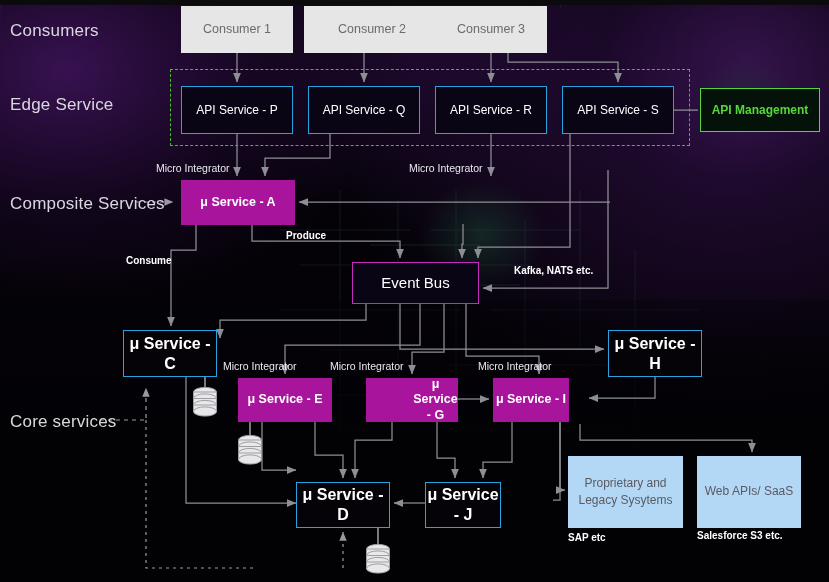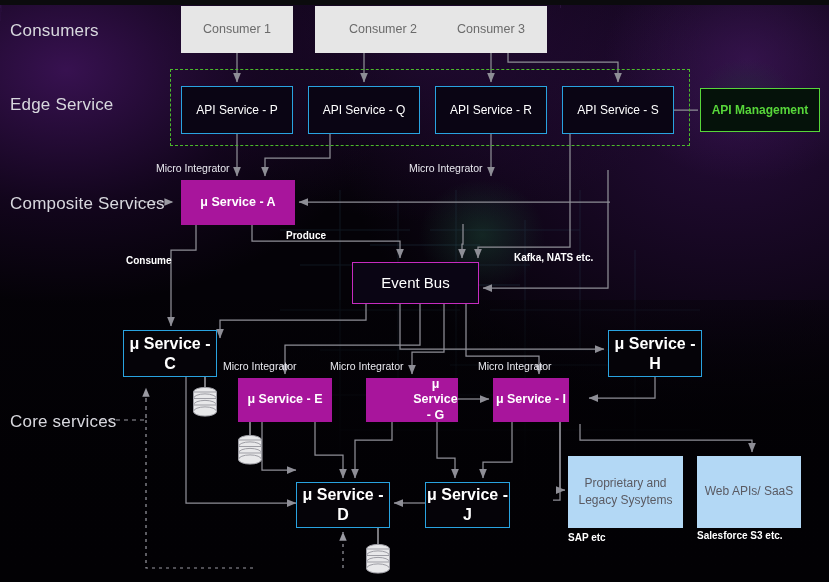--- a/index.html
+++ b/index.html
@@ -277,61 +277,61 @@
   </svg>
 
   <div class="lane-label" style="left:10px;top:21px;">Consumers</div>
   <div class="lane-label" style="left:10px;top:95px;">Edge Service</div>
   <div class="lane-label" style="left:10px;top:194px;">Composite Services</div>
   <div class="lane-label" style="left:10px;top:412px;">Core services</div>
 
   <div class="edge-box" style="left:170px;top:69px;width:520px;height:77px;"></div>
 
   <div class="node node-consumer" style="left:181px;top:6px;width:112px;height:47px;">Consumer 1</div>
-  <div class="node node-consumer" style="left:315px;top:6px;width:136px;height:47px;">Consumer 2</div>
+  <div class="node node-consumer" style="left:304px;top:6px;width:136px;height:47px;">Consumer 2</div>
   <div class="node node-consumer" style="left:435px;top:6px;width:112px;height:47px;">Consumer 3</div>
 
   <div class="node node-api" style="left:181px;top:86px;width:112px;height:48px;">API Service - P</div>
   <div class="node node-api" style="left:308px;top:86px;width:112px;height:48px;">API Service - Q</div>
   <div class="node node-api" style="left:435px;top:86px;width:112px;height:48px;">API Service - R</div>
   <div class="node node-api" style="left:562px;top:86px;width:112px;height:48px;">API Service - S</div>
 
   <div class="node node-apim" style="left:700px;top:88px;width:120px;height:44px;">API Management</div>
 
   <div class="node node-micro" style="left:181px;top:180px;width:114px;height:45px;">μ Service - A</div>
 
   <div class="node node-bus" style="left:352px;top:262px;width:127px;height:42px;">Event Bus</div>
 
   <div class="node node-core" style="left:123px;top:330px;width:94px;height:47px;">μ Service - C</div>
   <div class="node node-micro" style="left:238px;top:378px;width:94px;height:44px;">μ Service - E</div>
   <div class="node node-micro" style="left:366px;top:378px;width:92px;height:44px;padding-left:47px;">μ Service - G</div>
   <div class="node node-micro" style="left:493px;top:378px;width:76px;height:44px;">μ Service - I</div>
   <div class="node node-core" style="left:608px;top:330px;width:94px;height:47px;">μ Service - H</div>
   <div class="node node-core" style="left:296px;top:482px;width:94px;height:46px;">μ Service - D</div>
-  <div class="node node-core" style="left:425px;top:482px;width:85px;height:46px;">μ Service - J</div>
+  <div class="node node-core" style="left:425px;top:482px;width:76px;height:46px;">μ Service - J</div>
 
   <div class="node node-ext" style="left:568px;top:456px;width:115px;height:72px;">
     <span>Proprietary and</span>
     <span>Legacy Sysytems</span>
   </div>
   <div class="node node-ext" style="left:697px;top:456px;width:104px;height:72px;">
     <span>Web APIs/ SaaS</span>
   </div>
   <div class="ann-bold" style="left:568px;top:532px;">SAP etc</div>
   <div class="ann-bold" style="left:697px;top:530px;">Salesforce S3 etc.</div>
 
   <div class="ann" style="left:156px;top:162px;">Micro Integrator</div>
   <div class="ann" style="left:409px;top:162px;">Micro Integrator</div>
   <div class="ann" style="left:223px;top:360px;">Micro Integrator</div>
   <div class="ann" style="left:330px;top:360px;">Micro Integrator</div>
   <div class="ann" style="left:478px;top:360px;">Micro Integrator</div>
 
   <div class="ann-bold" style="left:286px;top:230px;">Produce</div>
   <div class="ann-bold" style="left:126px;top:255px;">Consume</div>
-  <div class="ann-bold" style="left:514px;top:252px;">Kafka, NATS etc.</div>
+  <div class="ann-bold" style="left:514px;top:265px;">Kafka, NATS etc.</div>
 
   <svg class="db" style="left:190px;top:386px;width:30px;height:32px;" viewBox="0 0 30 32">
     <g fill="#e8e8ea" stroke="#9d9da4" stroke-width="1">
       <ellipse cx="15" cy="6" rx="11.5" ry="4.6"></ellipse>
       <path d="M3.5 6 V12 a11.5 4.6 0 0 0 23 0 V6 z"></path>
       <ellipse cx="15" cy="12.5" rx="11.5" ry="4.6"></ellipse>
       <path d="M3.5 12.5 V18.5 a11.5 4.6 0 0 0 23 0 V12.5 z"></path>
       <ellipse cx="15" cy="19" rx="11.5" ry="4.6"></ellipse>
       <path d="M3.5 19 V25 a11.5 4.6 0 0 0 23 0 V19 z"></path>
       <ellipse cx="15" cy="25.5" rx="11.5" ry="4.6"></ellipse>

